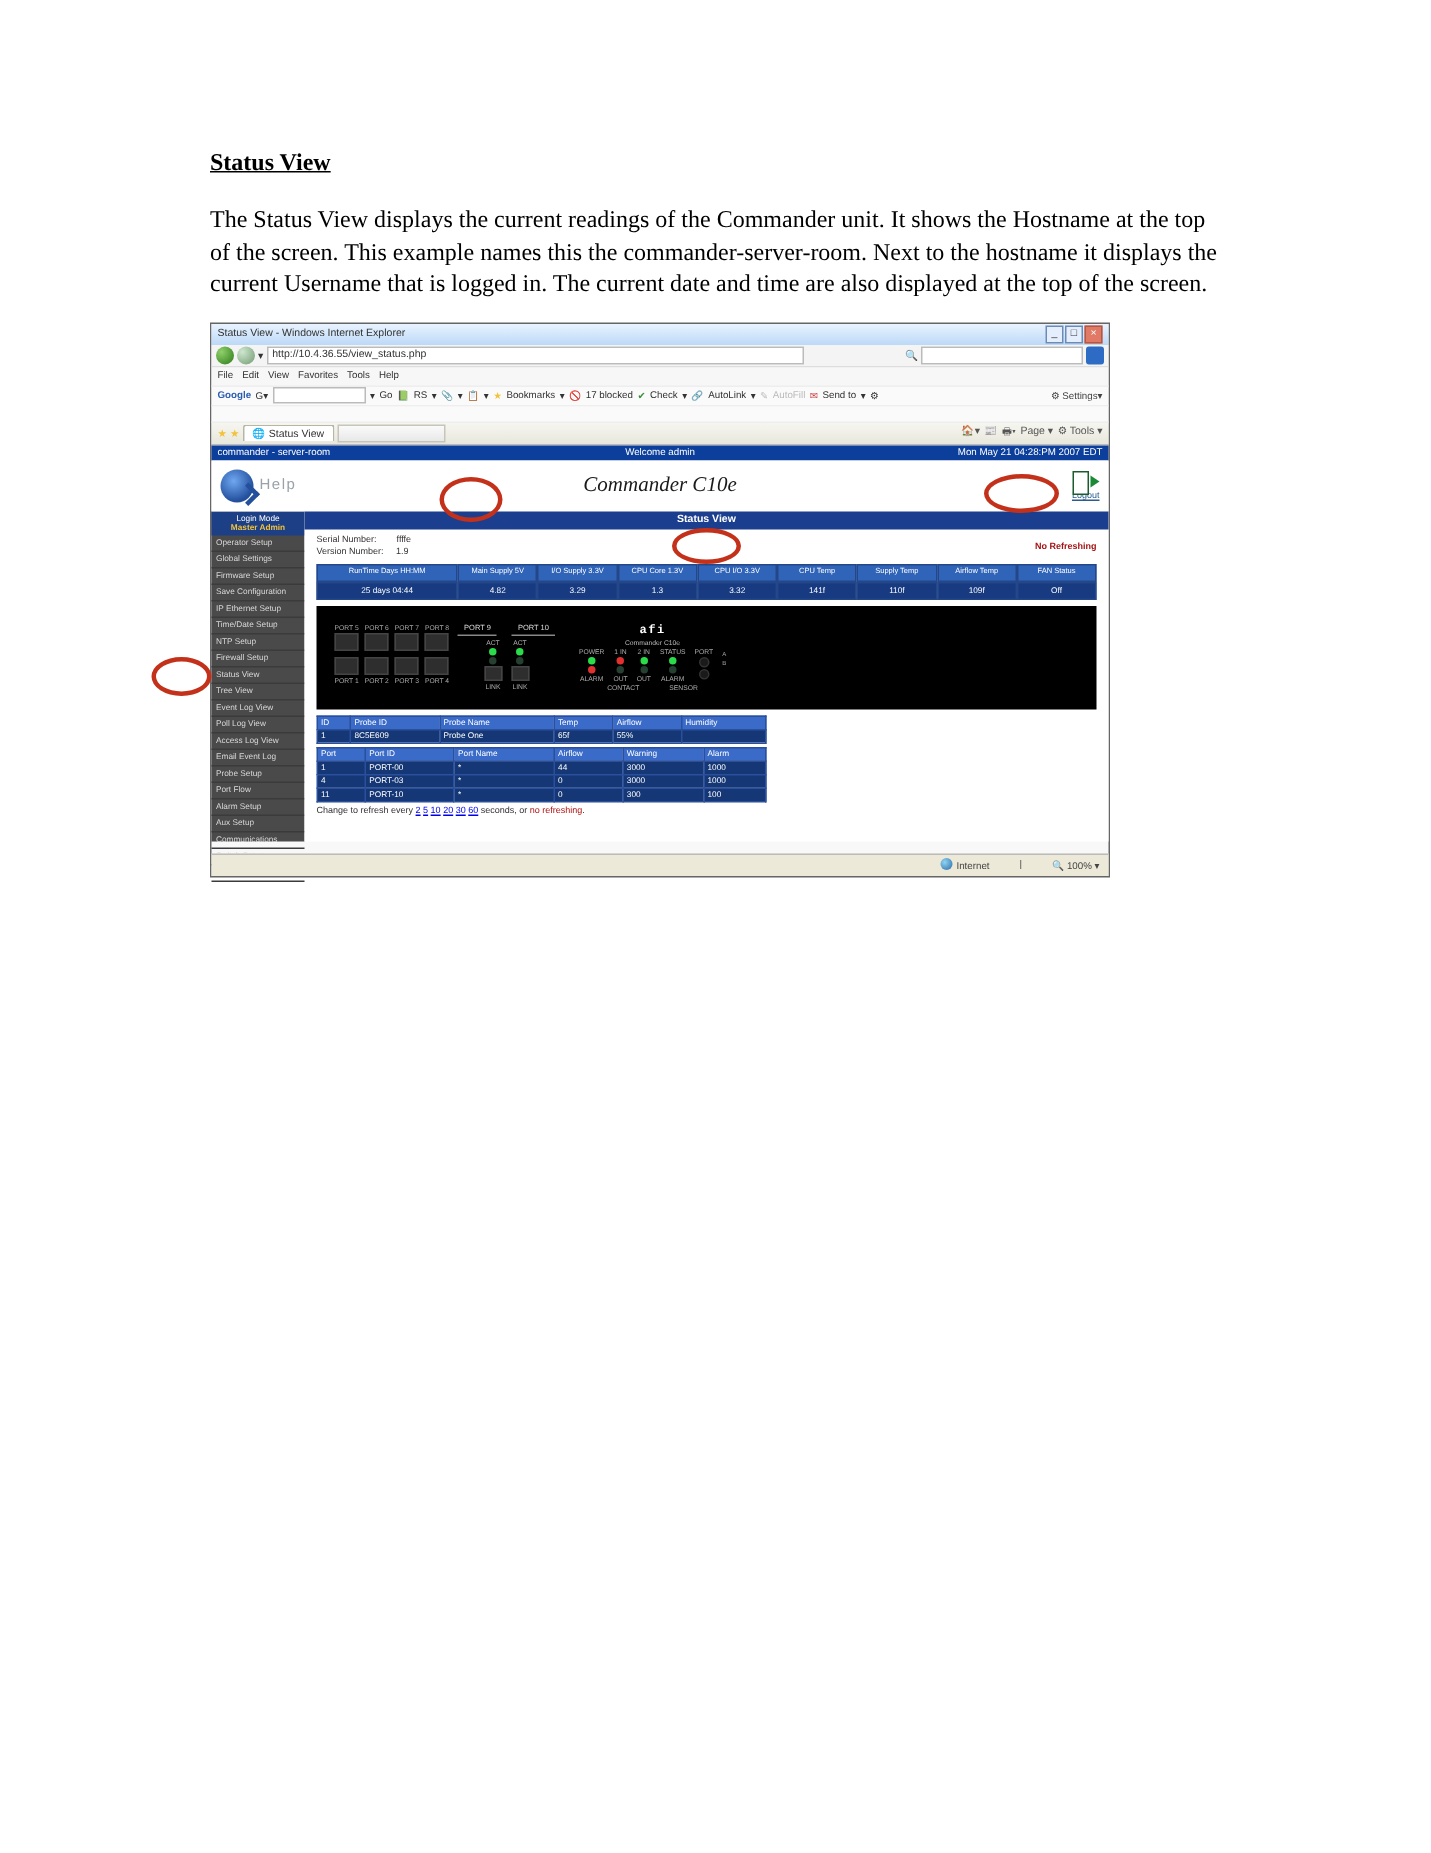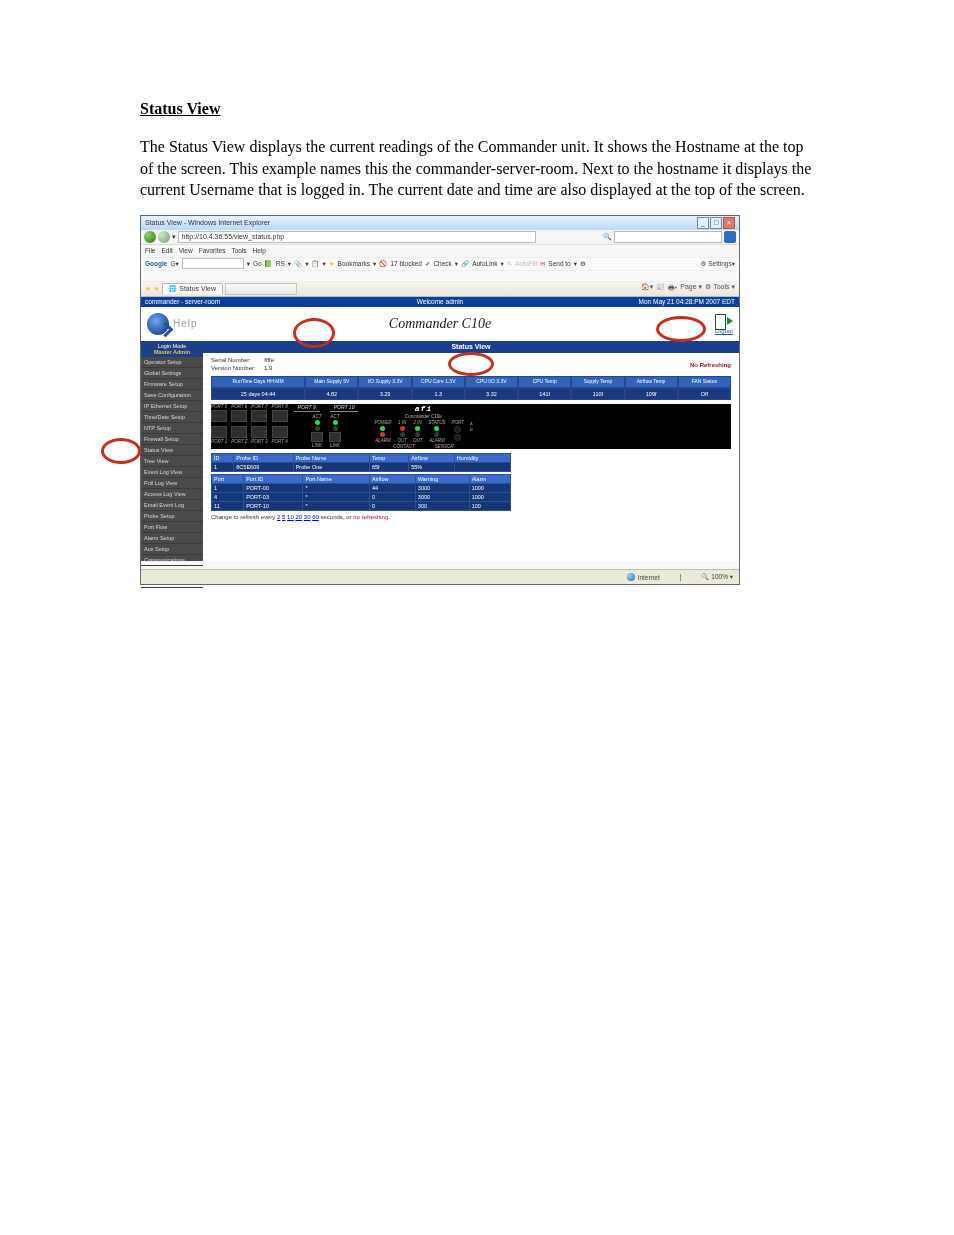--- a/index.html
+++ b/index.html
@@ -102,21 +102,21 @@
   .ss-main .inforow{display:flex;align-items:center;padding:4px 8px;justify-content:space-between;}
   .ss-main .inforow .lbls{line-height:1.3;}
   .ss-main .inforow .refresh{font-weight:bold;color:#a11414;}
 
   .ss-main .metrics{display:flex;gap:0;margin:0 8px;}
   .ss-main .metrics .mh, .ss-main .metrics .mv{flex:1;text-align:center;padding:2px 0;border:1px solid #24478a;white-space:nowrap;overflow:hidden;}
   .ss-main .metrics.head .mh{background:#2f64b8;color:#fff;font-size:5px;line-height:1.1;}
   .ss-main .metrics.vals .mv{background:#173a80;color:#fff;font-size:5.5px;}
   .ss-main .metrics .rt{flex:1.8;}
 
-  .ss-panel{margin:4px 8px;background:#000;color:#c8c8c8;padding:0;position:relative;font-size:5px;font-style:italic;}
+  .ss-panel{margin:4px 8px;background:#000;color:#c8c8c8;padding:12px;position:relative;font-size:5px;}
   .ss-panel .ports{display:flex;gap:4px;}
   .ss-panel .portcol{display:flex;flex-direction:column;align-items:center;gap:1px;}
   .ss-panel .pbox{width:14px;height:10px;background:#2e2e2e;border:1px solid #444;}
   .ss-panel .plabel{font-size:4.5px;color:#aaa;}
   .ss-panel .mid{display:flex;flex-direction:column;align-items:center;margin:0 6px;}
   .ss-panel .mid .pline{border-bottom:1px solid #888;padding:0 4px 1px;font-size:5px;color:#ddd;}
   .ss-panel .mid .al{font-size:4.5px;color:#aaa;}
   .ss-panel .rarea{display:flex;flex-direction:column;gap:1px;}
   .ss-panel .rtitle{font-family:'Courier New',monospace;font-weight:bold;color:#fff;letter-spacing:1px;font-size:8px;text-align:center;}
   .ss-panel .rsub{color:#bbb;font-size:4.5px;text-align:center;}

